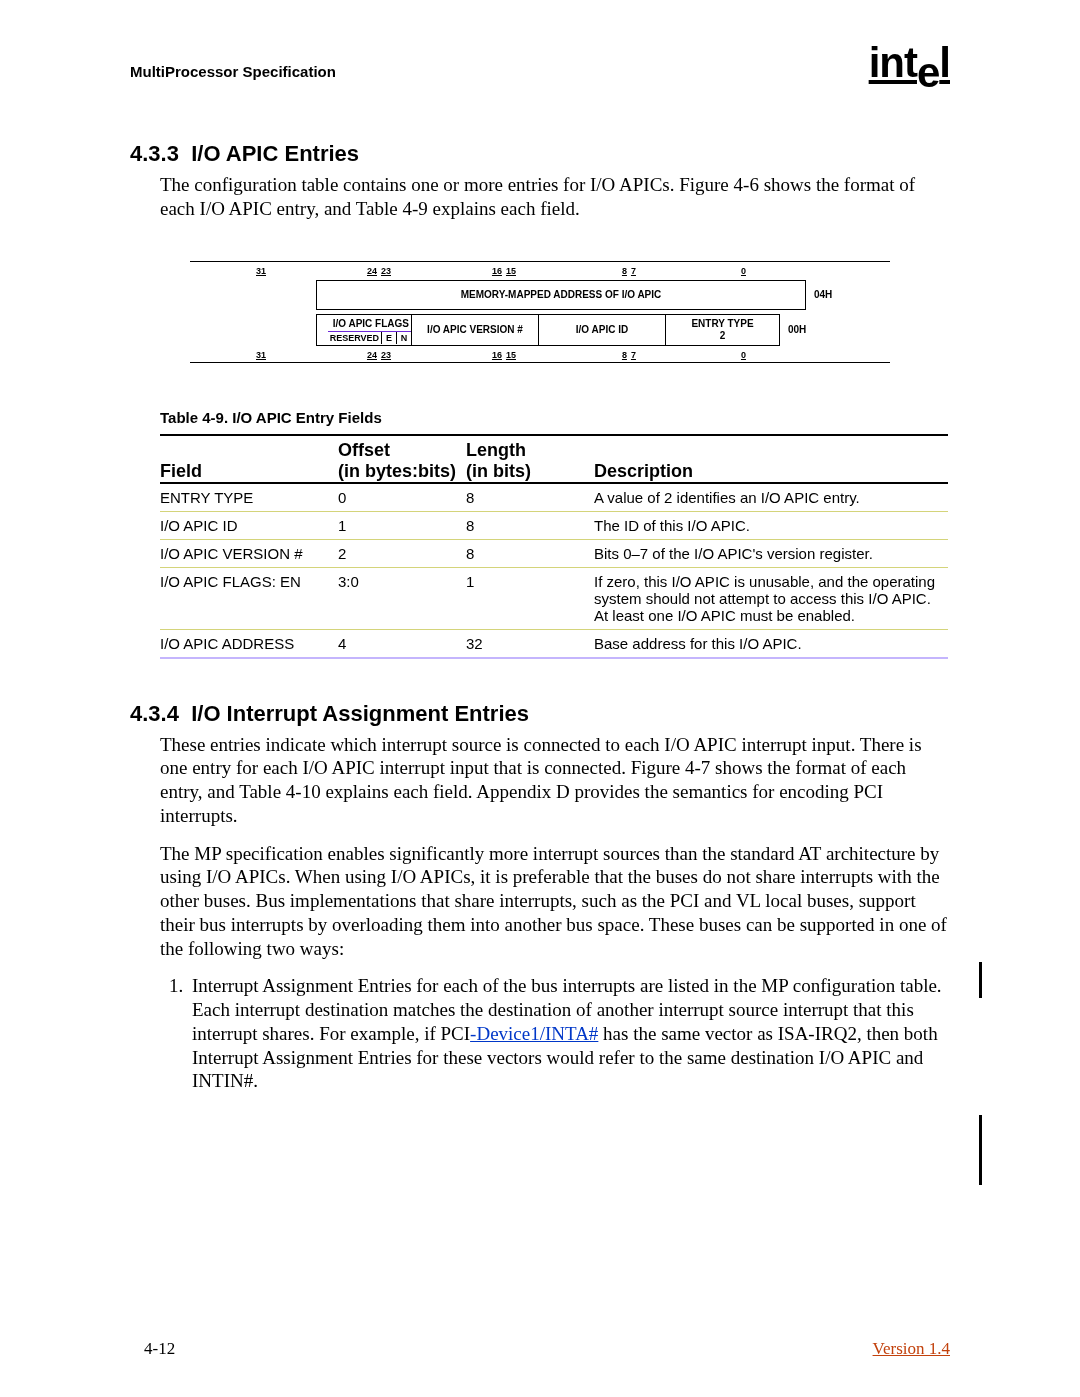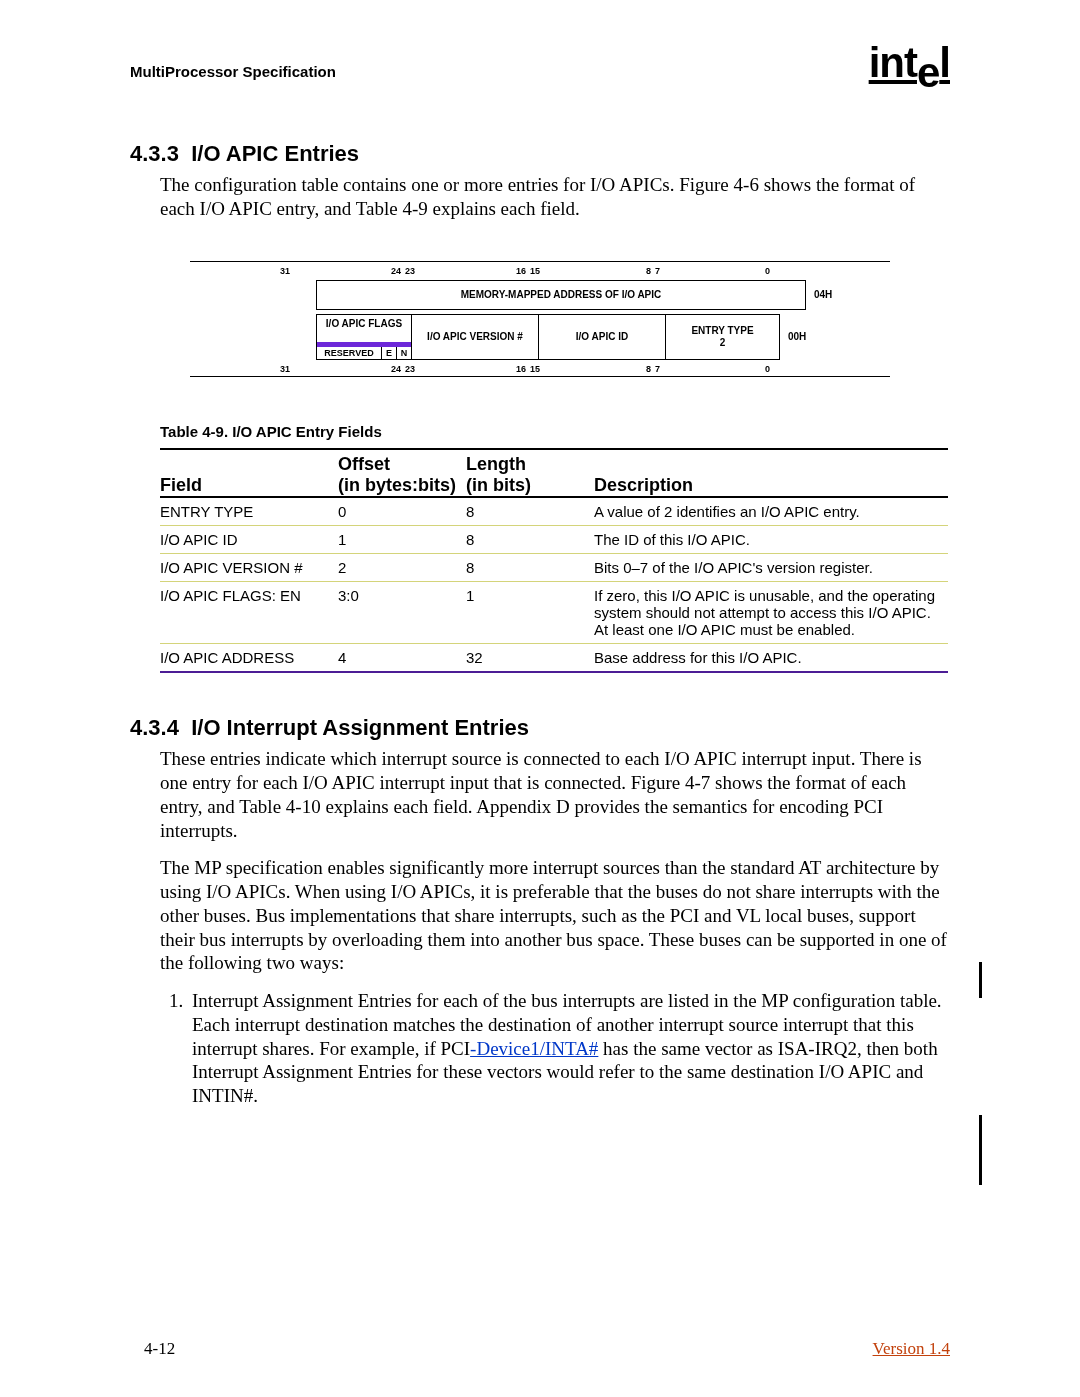--- a/index.html
+++ b/index.html
@@ -54,21 +54,22 @@
       margin: 0 0 14px 30px;
     }
     .figure-block {
       margin: 40px 30px 10px 30px;
     }
     .bitrow-top, .bitrow-bottom {
       display: flex;
       font-size: 9px;
       font-weight: bold;
       width: 490px;
-      margin-left: 120px;
+      margin-left: 96px;
+      text-decoration: underline;
     }
     .bit-tick {
       display: flex;
       justify-content: space-between;
       border: none;
     }
     .bit-seg1 { width: 122px; }
     .bit-seg2 { width: 122px; margin-left: 4px; }
     .bit-seg3 { width: 122px; margin-left: 4px; align-items: flex-end; }
     .bit-seg4 { width: 116px; margin-left: 4px; }
@@ -104,26 +105,27 @@
     }
     .off-label {
       font-size: 10px;
       font-weight: bold;
       margin-left: 8px;
       align-self: center;
     }
     .cell-flags {
       width: 95px;
       border-right: none;
+      align-items: flex-end;
     }
     .cell-flags .sub-row {
       display: flex;
       justify-content: space-between;
-      border-top: 5px solid #6d28d9;
-      margin: 12px -2px -3px -2px;
+      border-top: 1px solid #6d28d9;
+      margin: 1px -2px -3px -2px;
       font-size: 9px;
     }
     .cell-flags .sub-row span {
       padding: 1px 2px;
     }
     .cell-flags .sub-row .e {
       border-left: 1px solid #000;
       width: 10px;
       text-align: center;
     }
@@ -162,21 +164,21 @@
       font-weight: bold;
       padding: 4px 8px 0 0;
       font-size: 18px;
     }
     table.fields td {
       padding: 5px 8px 5px 0;
       vertical-align: top;
       border-bottom: 1px solid #d4d47a;
     }
     table.fields tbody tr:last-child td {
-      border-bottom: 2px solid #4c1d95;
+      border-bottom: 2px solid #c4b5fd;
     }
     .col-field { width: 170px; }
     .col-offset { width: 120px; }
     .col-length { width: 120px; }
     ol.num-list {
       font-family: "Times New Roman", Times, serif;
       font-size: 19px;
       line-height: 1.25;
       margin: 0 0 0 30px;
       padding-left: 28px;

